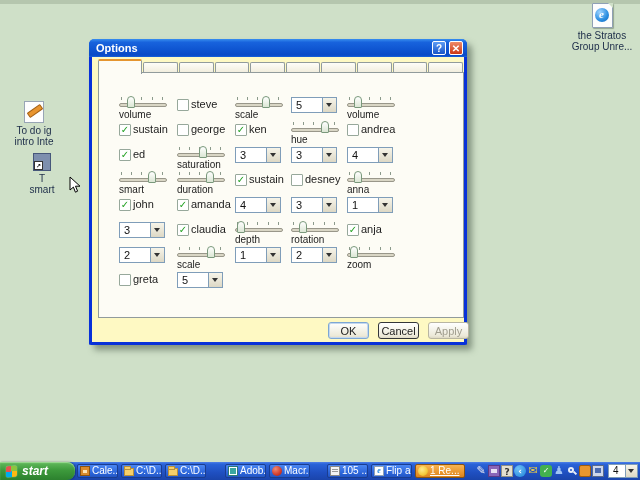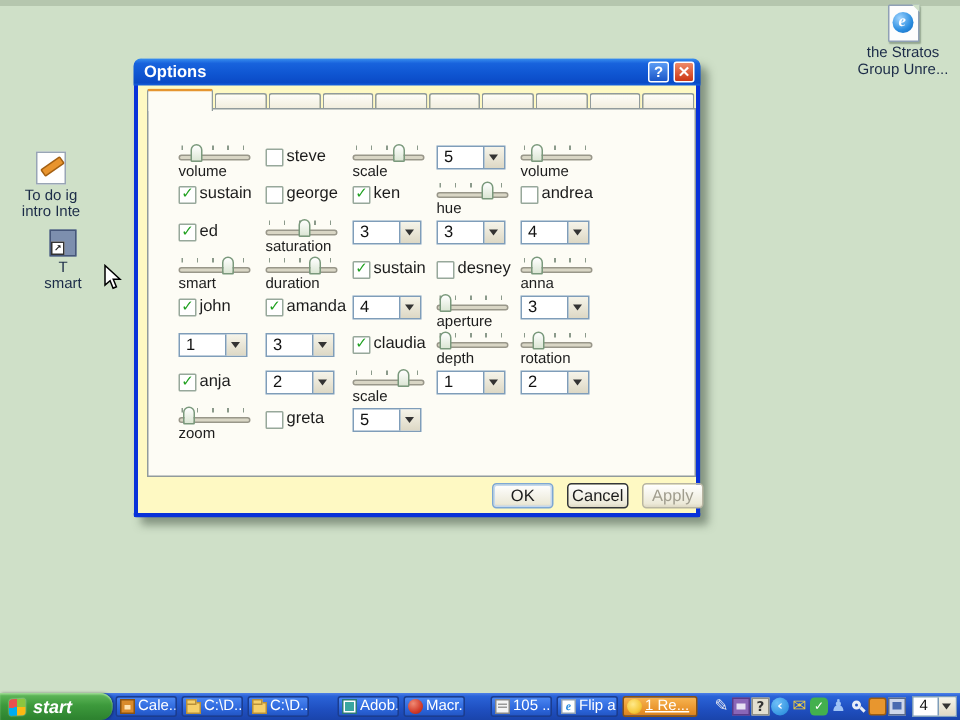--- a/index.html
+++ b/index.html
@@ -329,28 +329,20 @@
             <span class="cb">✓</span>
             <span class="cb-label">amanda</span>
           </div>
           <div class="cell">
             <div class="xpselect">
               <span class="val">4</span>
               <span class="arrowbtn"></span>
             </div>
           </div>
           <div class="cell">
-            <div class="sl">
-              <div class="sl-ticks"></div>
-              <div class="sl-track"></div>
-              <div class="sl-thumb" style="left: 2px;"></div>
-              <div class="sl-label">aperture</div>
-            </div>
-          </div>
-          <div class="cell">
             <div class="xpselect">
               <span class="val">3</span>
               <span class="arrowbtn"></span>
             </div>
           </div>
           <div class="cell">
             <div class="xpselect">
               <span class="val">1</span>
               <span class="arrowbtn"></span>
             </div>

